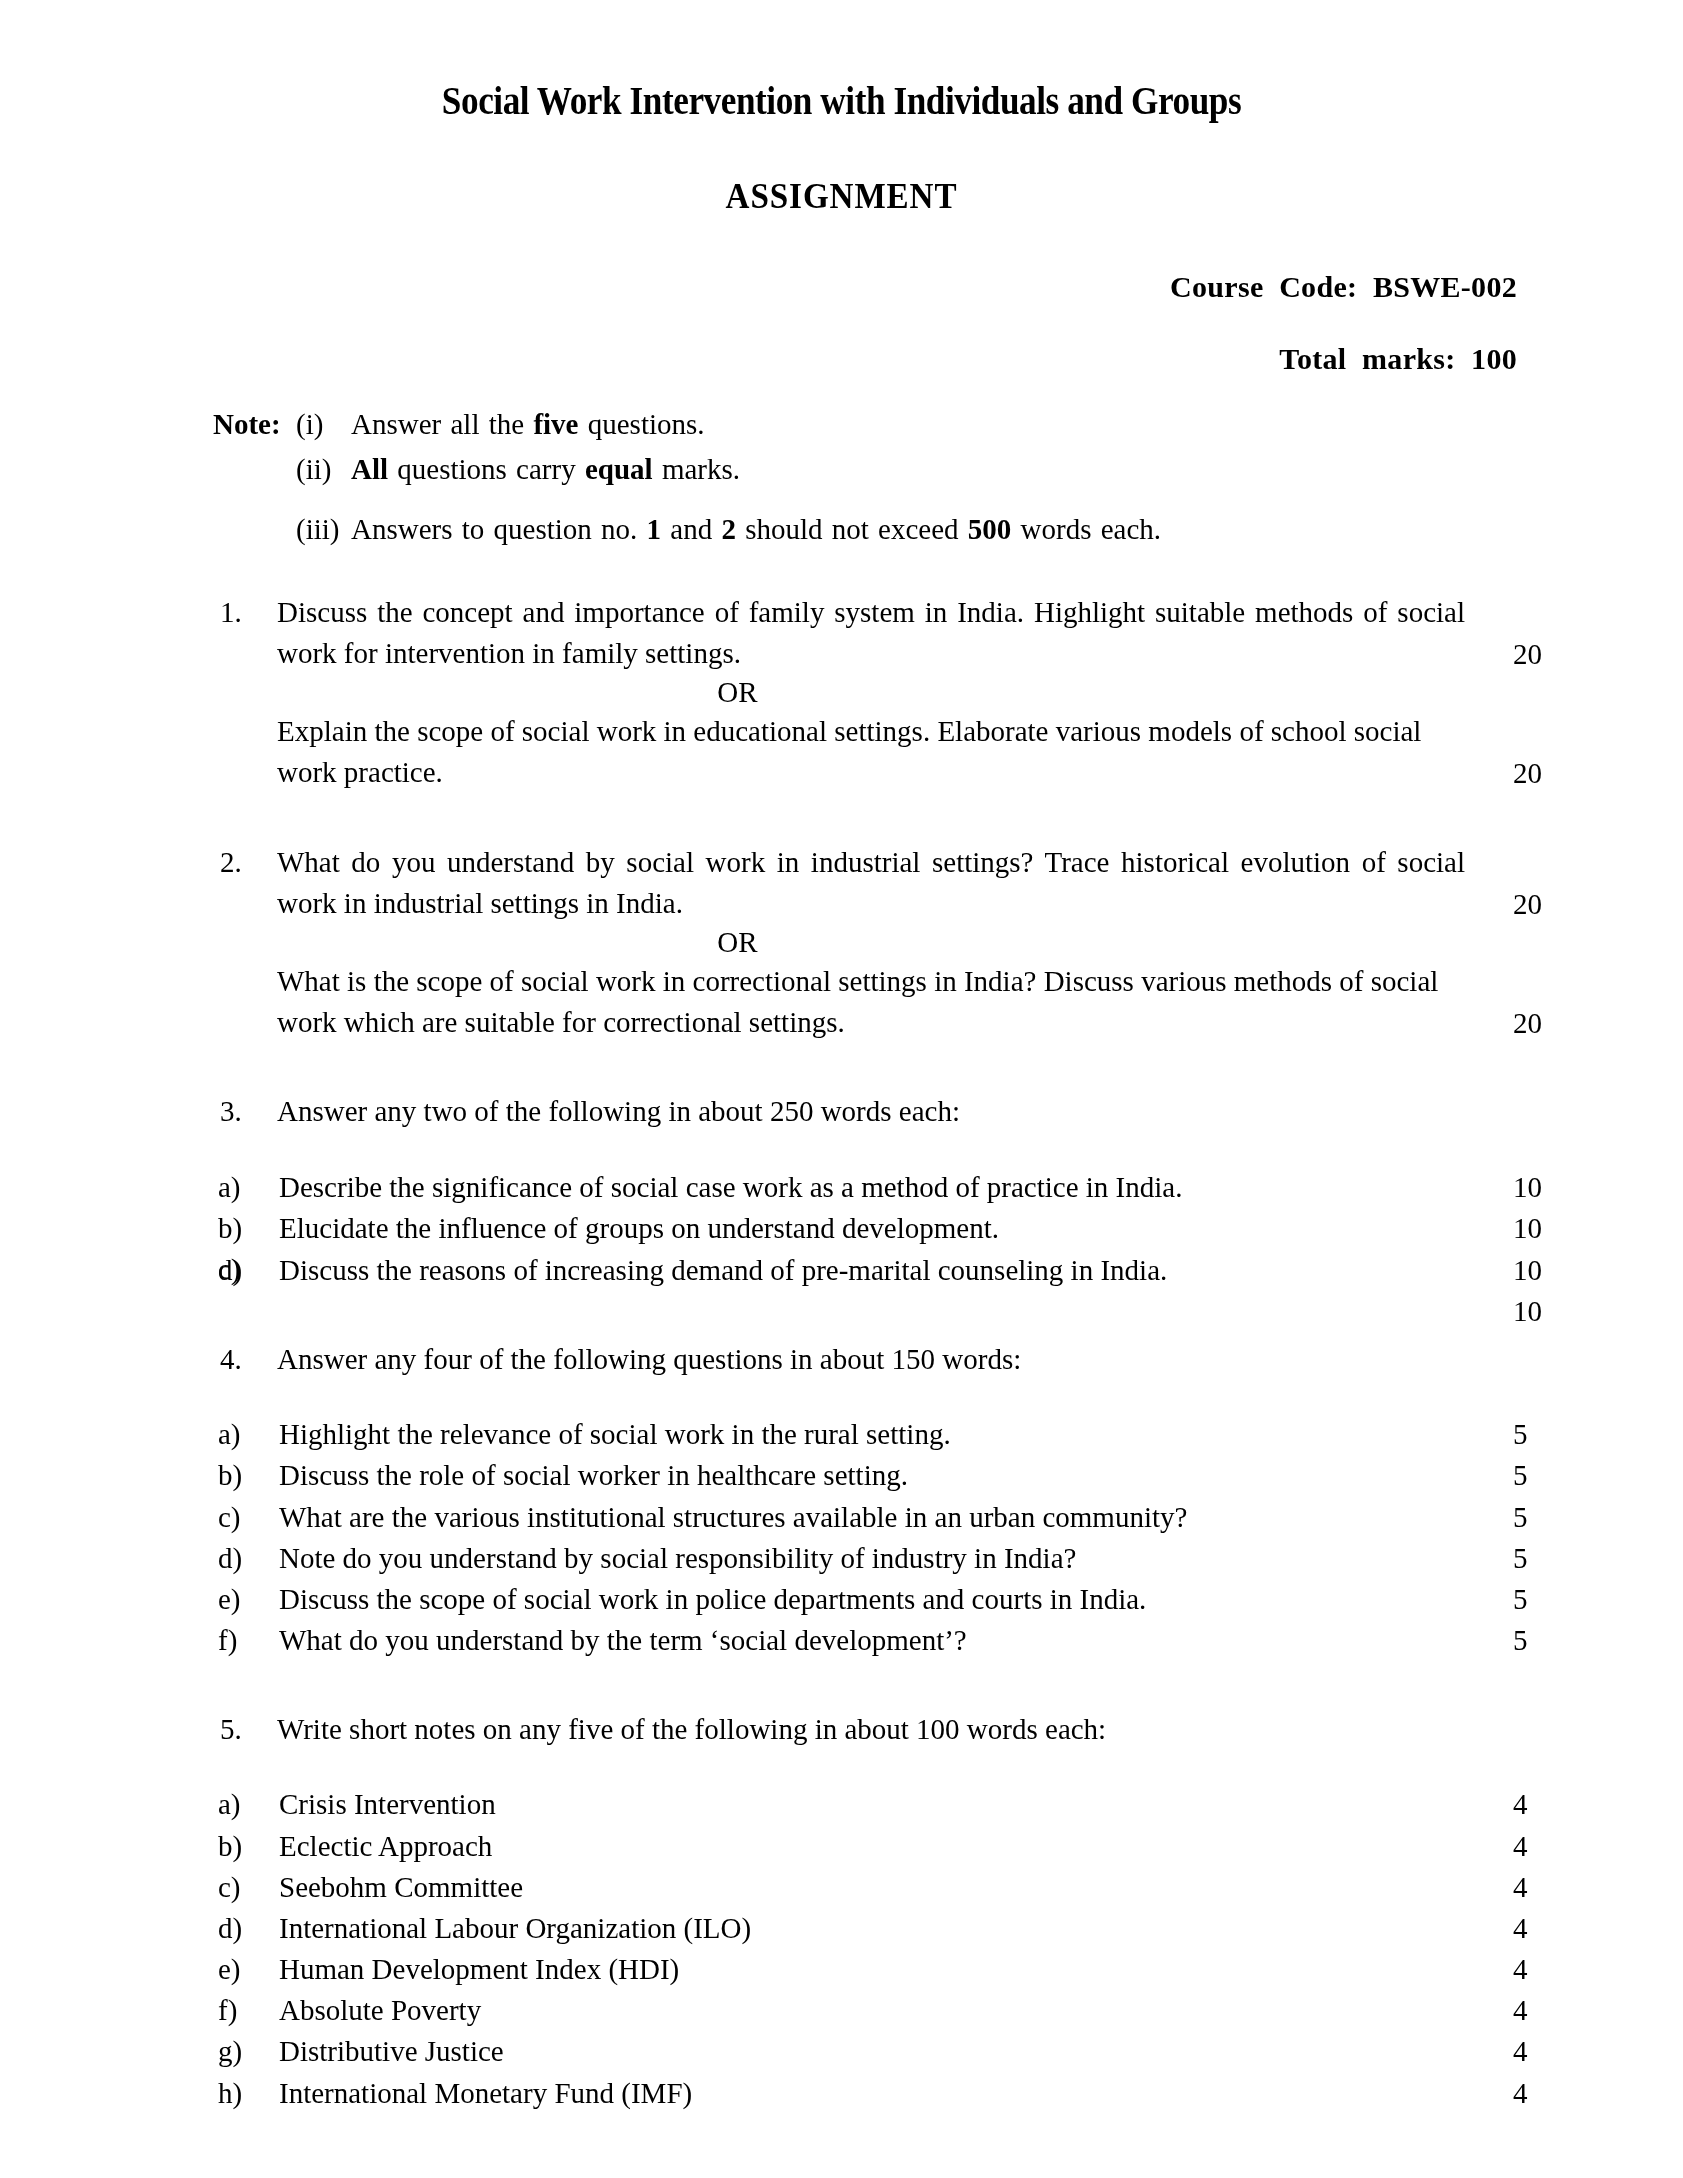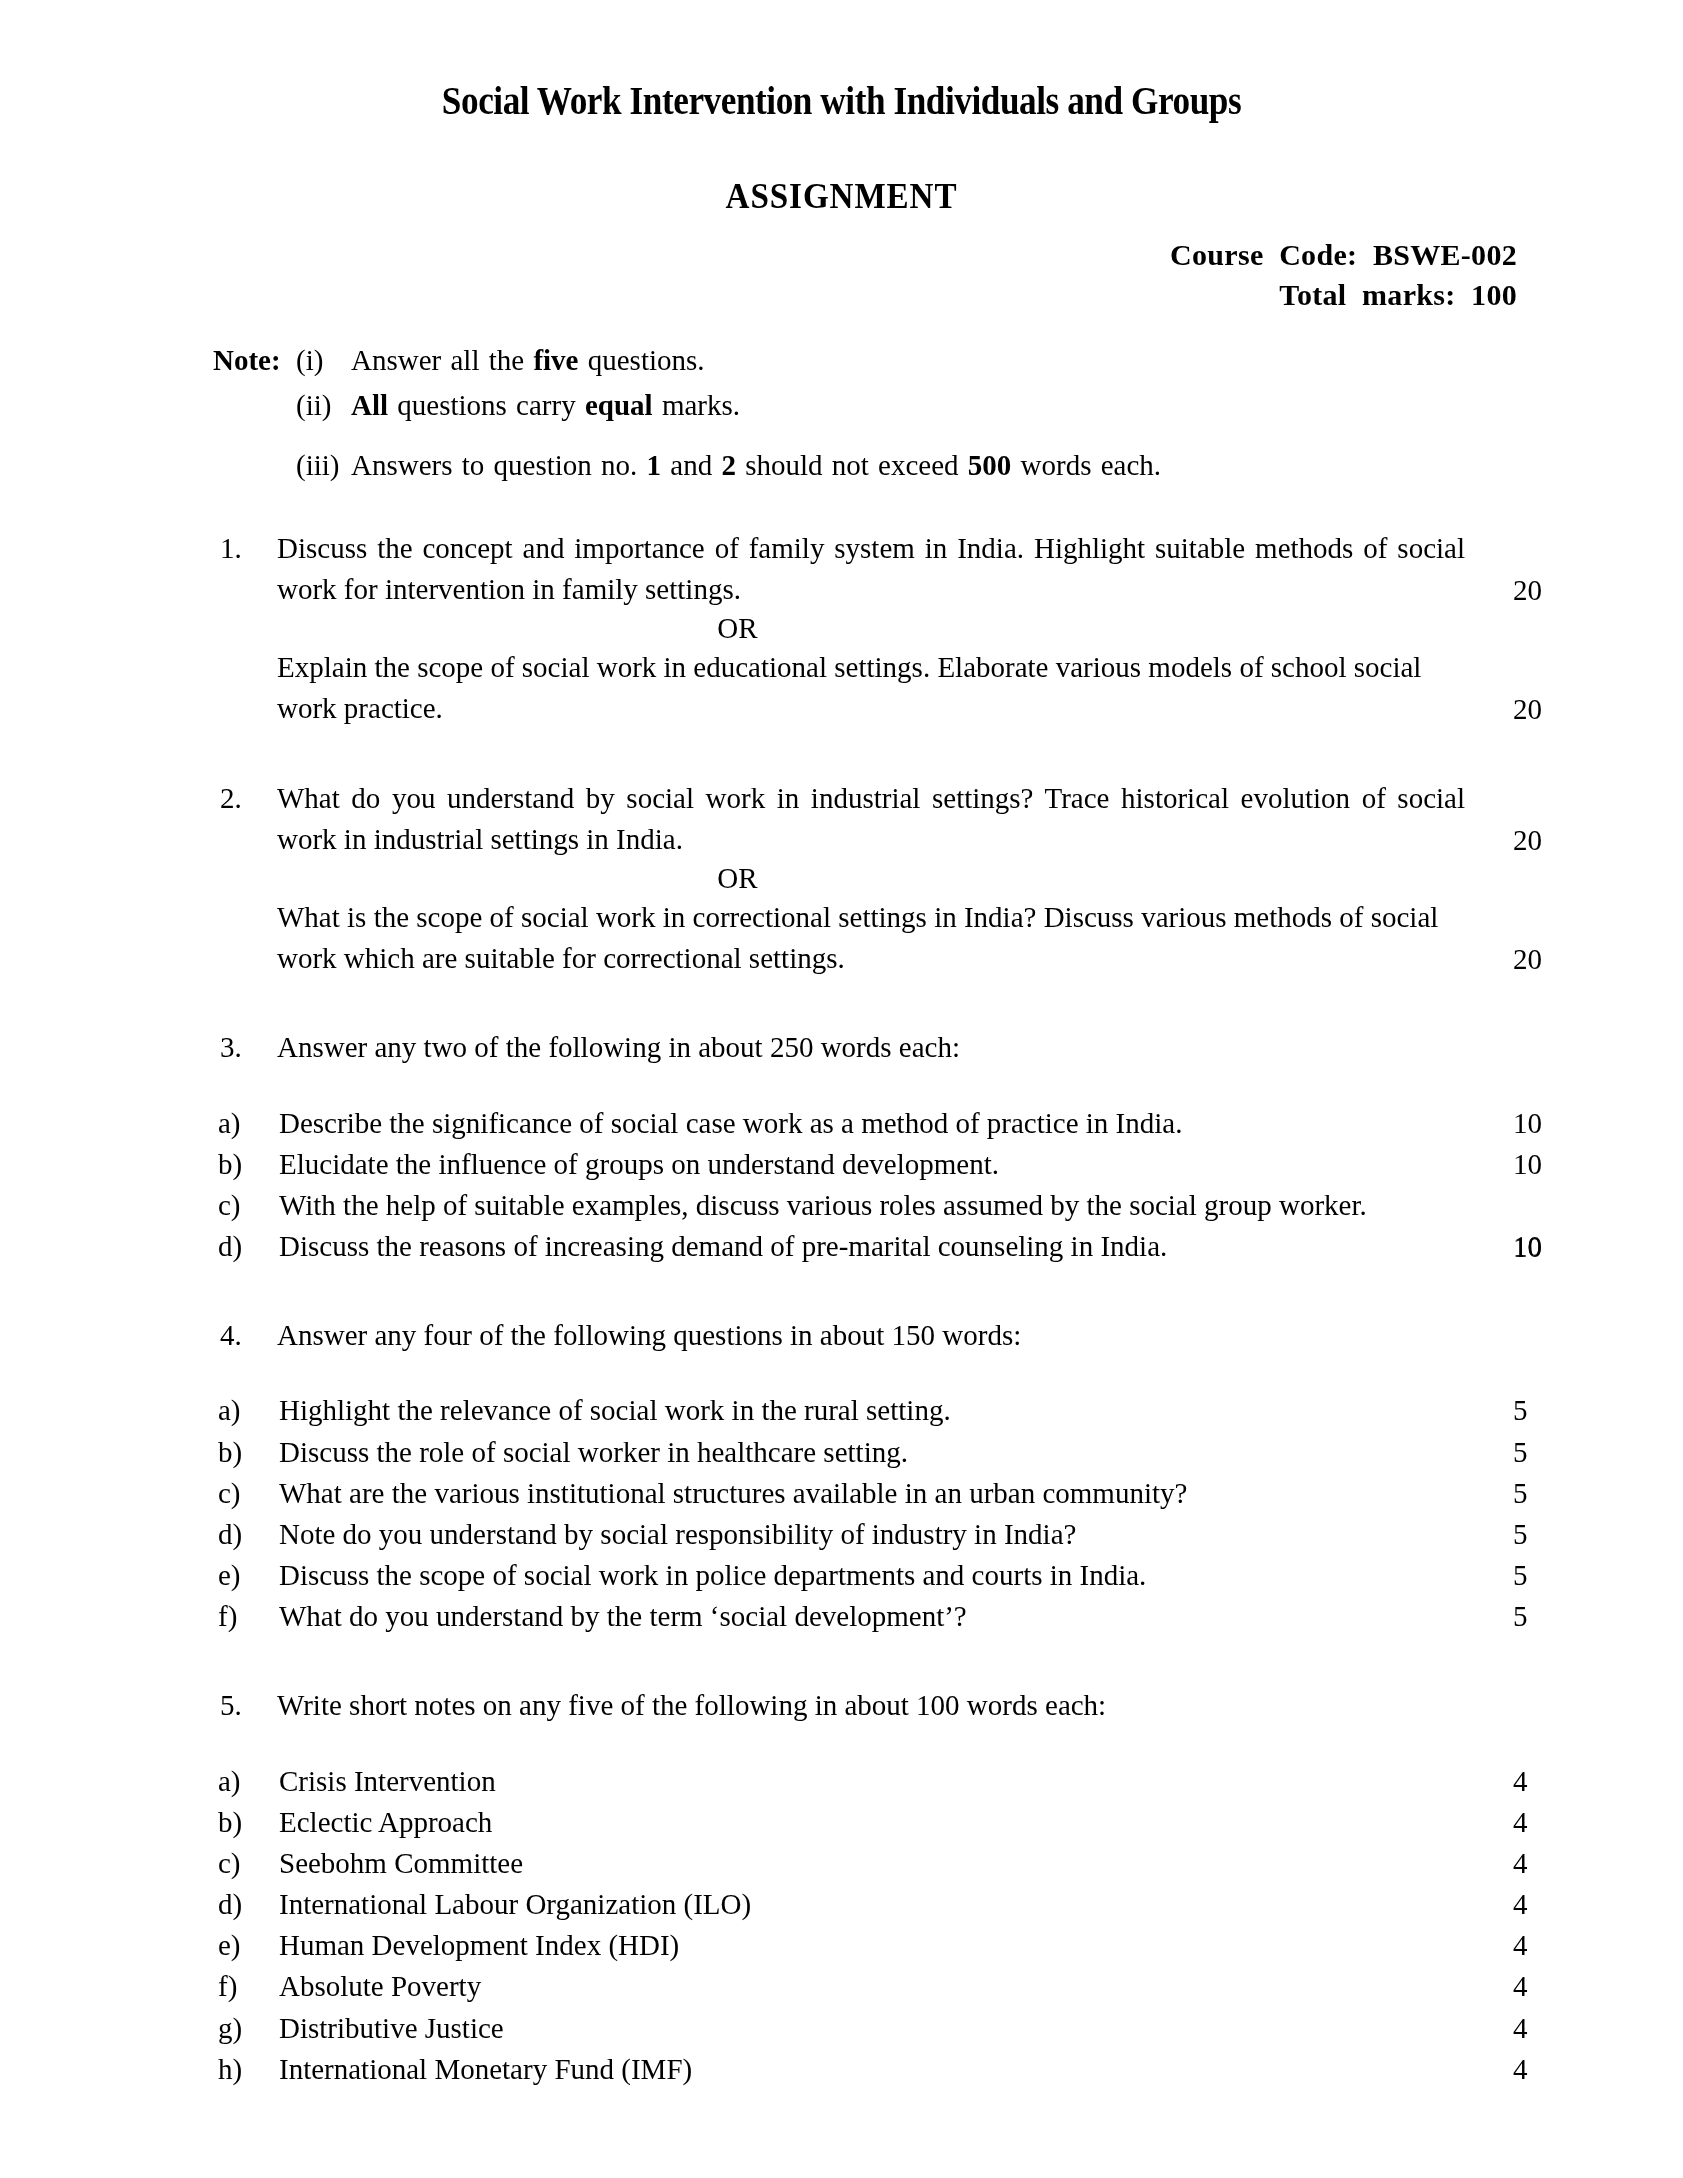--- a/index.html
+++ b/index.html
@@ -51,21 +51,21 @@
 
   .course-meta {
     text-align: right;
     padding-right: 166px;
     padding-top: 18px;
     font-weight: bold;
     font-size: 30px;
     line-height: 1.32;
     letter-spacing: 0.3px;
   }
-  .course-meta div { white-space: pre; }
+  .course-meta div { white-space: pre; margin-top: 32px; }
 
   
   .note-block {
     margin-top: 26px;
     padding-left: 213px;
     padding-right: 149px;
     font-size: 29px;
     line-height: 1.40;
   }
   .note-row {
@@ -211,21 +211,20 @@
           <span class="qtext nojustify">Describe  the  significance  of  social  case  work  as  a  method  of  practice  in  India.</span>
           <span class="marks">10</span>
         </div>
         <div class="qrow">
           <span class="qmarker">b)</span>
           <span class="qtext nojustify">Elucidate the influence of groups on understand development.</span>
           <span class="marks">10</span>
         </div>
         <div class="qrow">
           <span class="qmarker">c)</span>
-          <span class="qtext">With  the  help  of  suitable  examples,  discuss  various  roles  assumed  by  the  social  group worker.</span>
           <span class="marks" style="top:42px;">10</span>
         </div>
         <div class="qrow">
           <span class="qmarker">d)</span>
           <span class="qtext nojustify">Discuss the reasons of increasing demand of pre-marital counseling in India.</span>
           <span class="marks">10</span>
         </div>
       </div>
     </div>
 

